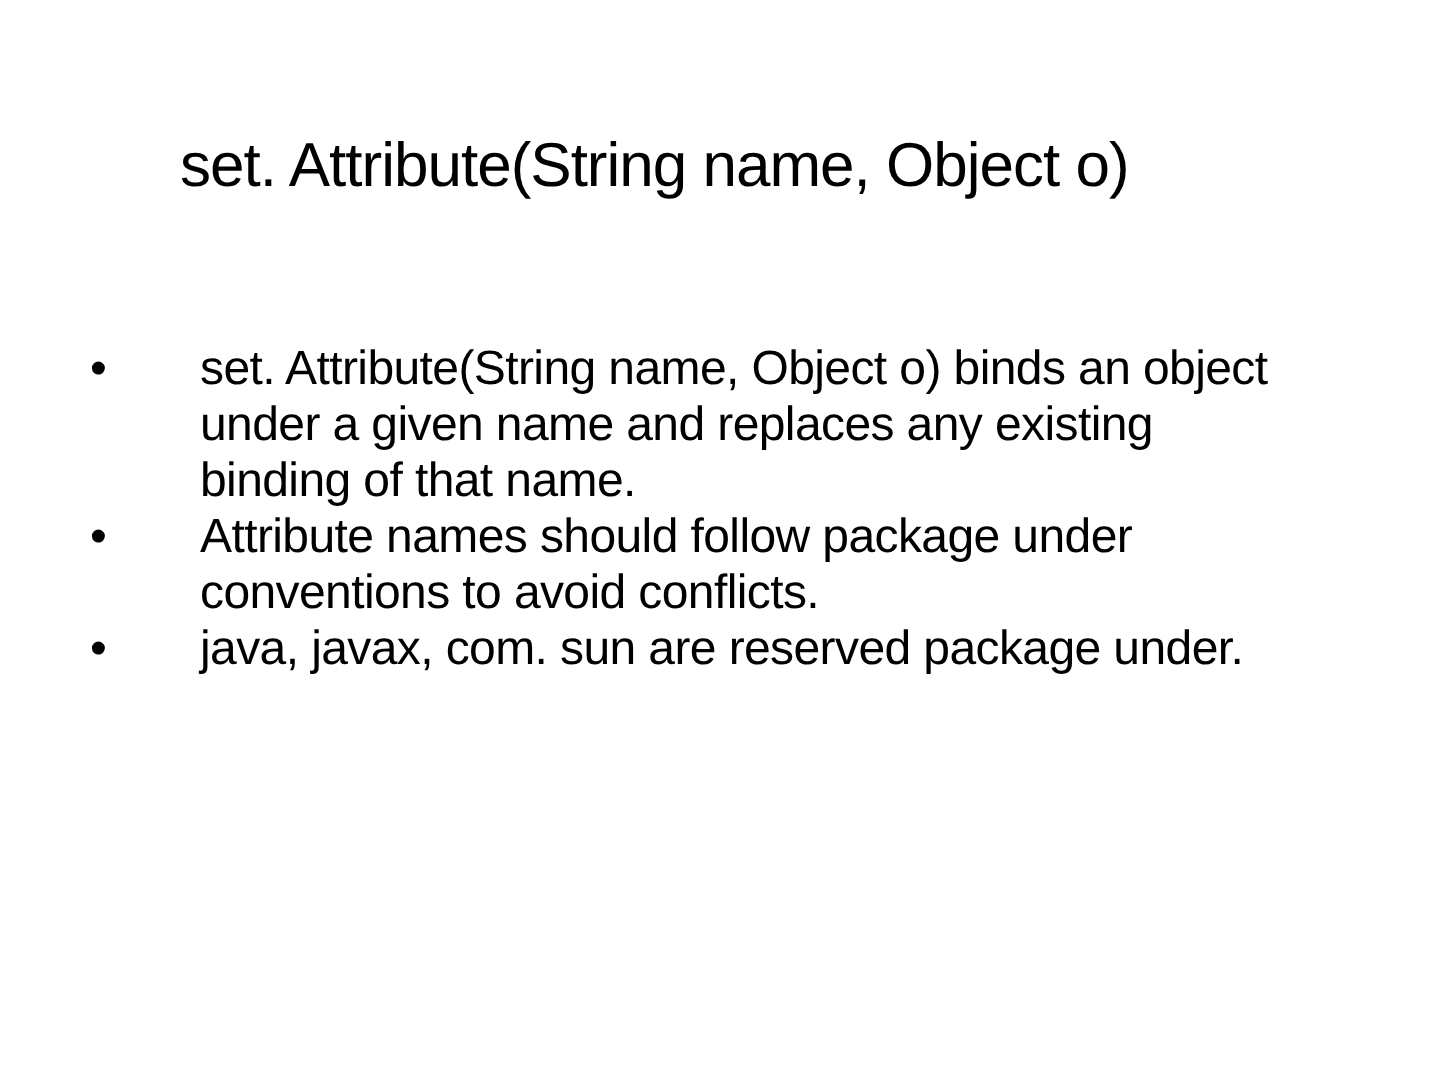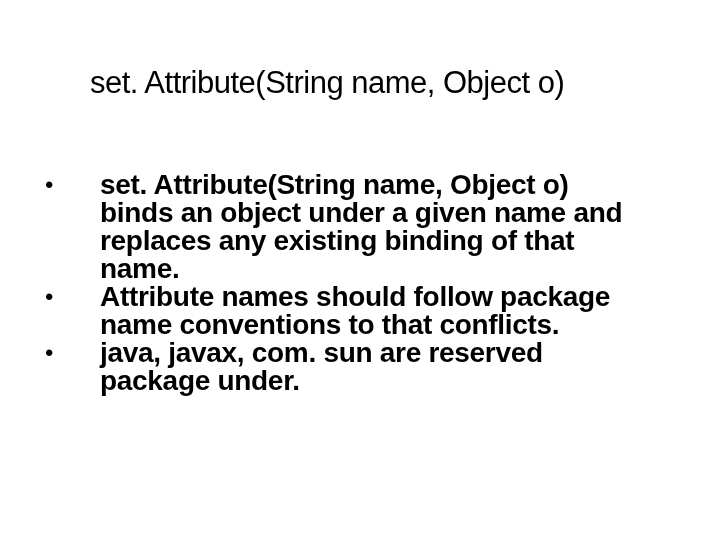--- a/index.html
+++ b/index.html
@@ -40,40 +40,39 @@
       margin-bottom: 0px;
     }
     .bullet-marker {
       font-size: 24px;
       line-height: 28px;
       width: 55px;
       flex-shrink: 0;
       text-align: left;
     }
     .bullet-text {
-      font-size: 28px;
+      font-size: 24px;
       line-height: 28px;
       flex: 1;
       letter-spacing: -0.3px;
       padding-right: 36px;
-      font-weight: bold;
     }
   </style>
 </head>
 <body>
 
 <div class="slide">
   <h1 class="title">set. Attribute(String name, Object o)</h1>
   <div class="bullets">
     <div class="bullet-item">
       <span class="bullet-marker">•</span>
       <span class="bullet-text">set. Attribute(String name, Object o) binds an object under a given name and replaces any existing binding of that name.</span>
     </div>
     <div class="bullet-item">
       <span class="bullet-marker">•</span>
-      <span class="bullet-text">Attribute names should follow package name conventions to that conflicts.</span>
+      <span class="bullet-text">Attribute names should follow package under conventions to avoid conflicts.</span>
     </div>
     <div class="bullet-item">
       <span class="bullet-marker">•</span>
       <span class="bullet-text">java, javax, com. sun are reserved package under.</span>
     </div>
   </div>
 </div>
 
 </body></html>

